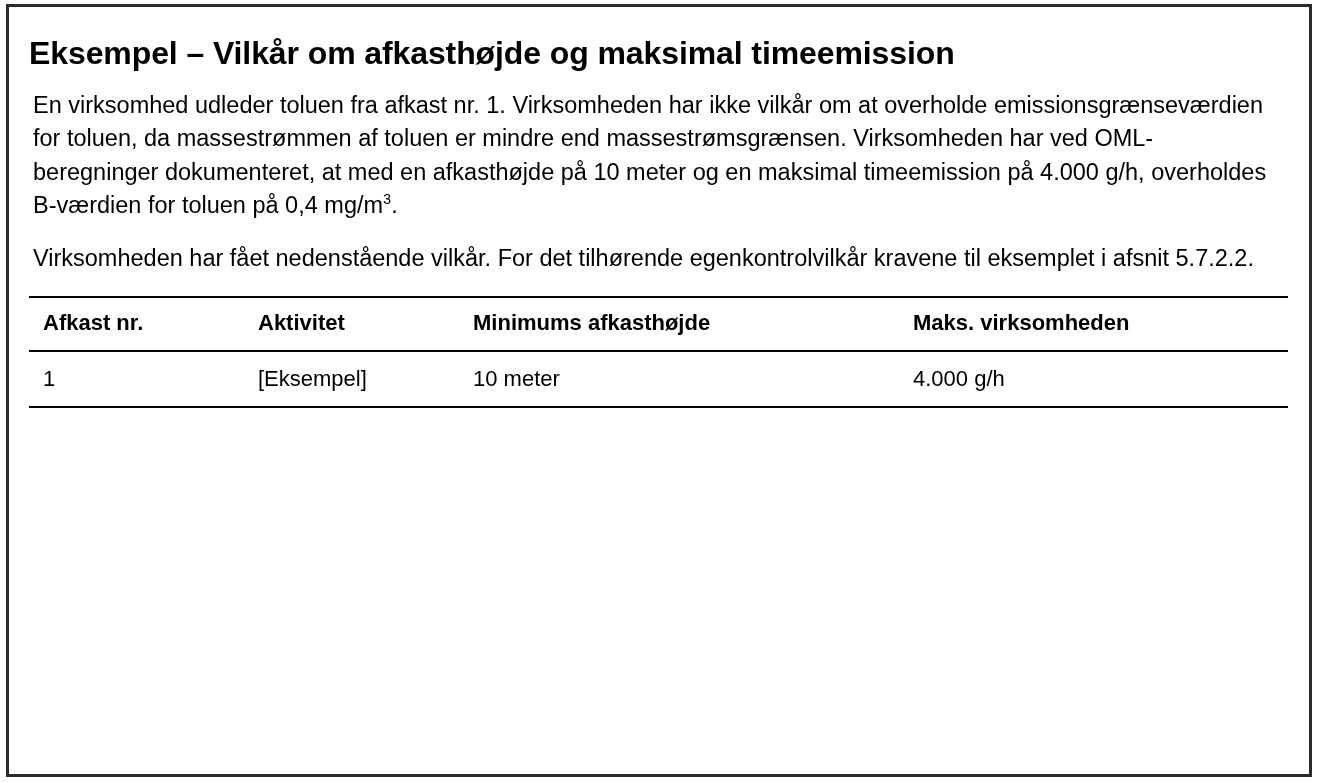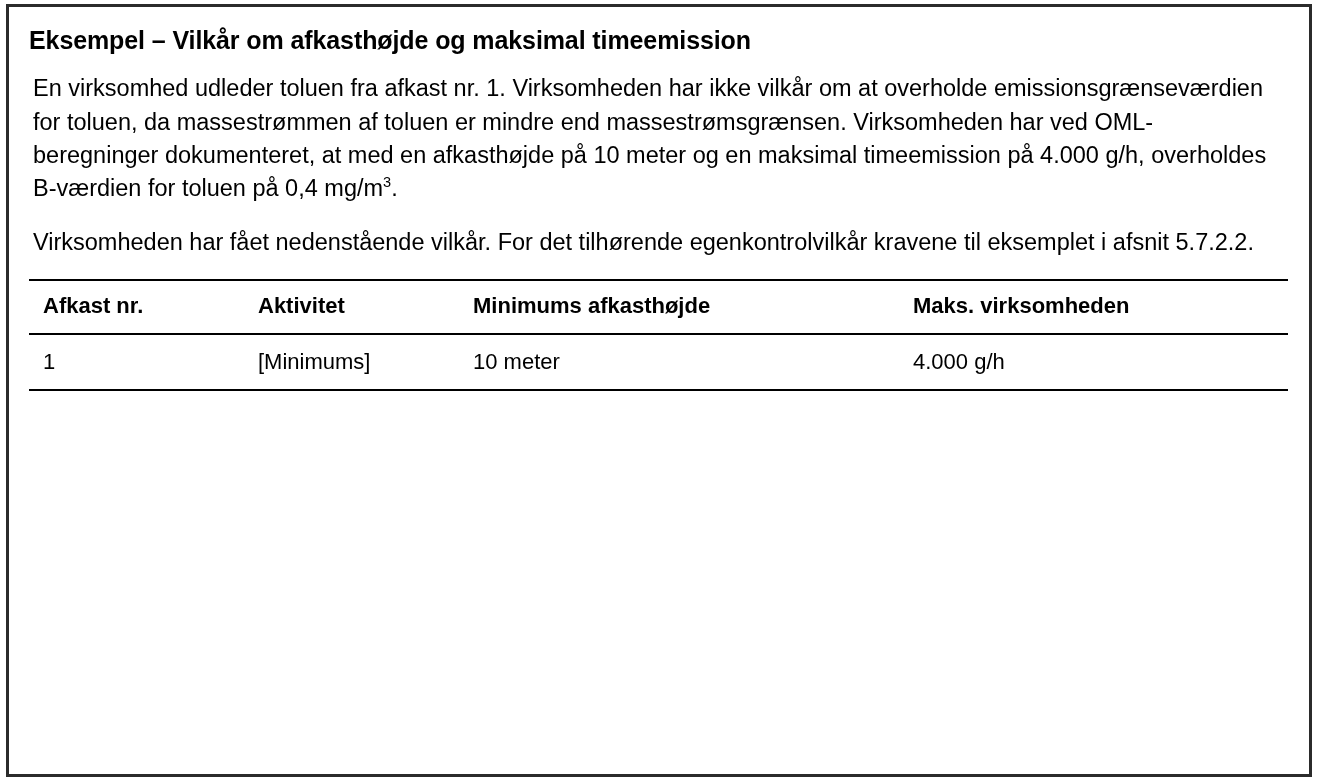--- a/index.html
+++ b/index.html
@@ -25,24 +25,24 @@
     left: 6px;
     top: 4px;
     width: 1306px;
     height: 773px;
     border: 3px solid #2b2b2b;
     box-sizing: border-box;
     background: #ffffff;
     padding: 16px 20px 0 20px;
   }
   .doc-title {
-    font-size: 25px;
+    font-size: 32px;
     font-weight: bold;
     line-height: 1.25;
-    margin: 2px 0 16px 0;
+    margin: 10px 0 16px 0;
     letter-spacing: -0.1px;
   }
   p.para {
     font-size: 23.5px;
     line-height: 1.42;
     margin: 0 0 20px 4px;
     max-width: 1245px;
   }
   .underline-head {
     font-size: 23.5px;
@@ -103,21 +103,21 @@
         <tr>
           <th class="col-1">Afkast nr.</th>
           <th class="col-2">Aktivitet</th>
           <th class="col-3">Minimums afkasthøjde</th>
           <th class="col-4">Maks. virksomheden</th>
         </tr>
       </thead>
       <tbody>
         <tr>
           <td class="col-1">1</td>
-          <td class="col-2">[Minimums]</td>
+          <td class="col-2">[Eksempel]</td>
           <td class="col-3">10 meter</td>
           <td class="col-4">4.000 g/h</td>
         </tr>
       </tbody>
     </table>
 
   </div>
 </div>
 
 </body></html>

